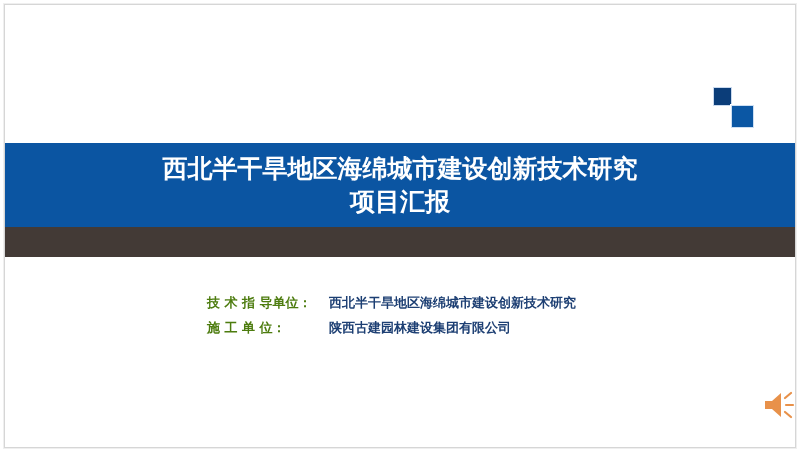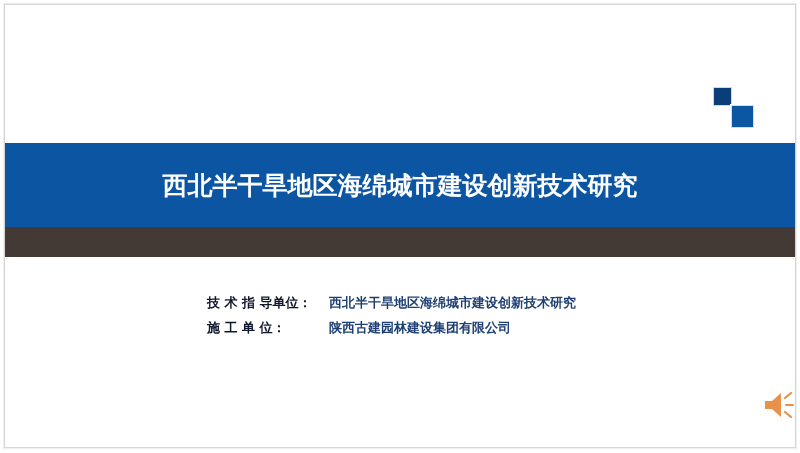--- a/index.html
+++ b/index.html
@@ -109,21 +109,21 @@
     flex-direction: column;
     gap: 2px;
   }
   .credit-row {
     display: flex;
     align-items: baseline;
     white-space: nowrap;
     line-height: 21px;
   }
   .credit-label {
-    color: #0f172a;
+    color: #4d7c0f;
     font-weight: bold;
     font-size: 13px;
     width: 118px;
     display: inline-block;
   }
   .credit-value {
     color: #1d3f73;
     font-weight: bold;
     font-size: 13px;
     margin-left: 4px;
@@ -144,20 +144,21 @@
 <div class="slide-frame">
   <div class="slide-border"></div>
 
   <div class="slide-canvas">
 
     <div class="deco-square deco-square-dark"></div>
     <div class="deco-square deco-square-bright"></div>
 
     <div class="title-banner">
       <div class="title-line">西北半干旱地区海绵城市建设创新技术研究</div>
+      <div class="title-line">项目汇报</div>
     </div>
 
     <div class="dark-band"></div>
 
     <div class="credits">
       <div class="credit-row">
         <span class="credit-label">技 术 指 导单位：</span>
         <span class="credit-value">西北半干旱地区海绵城市建设创新技术研究</span>
       </div>
       <div class="credit-row">

